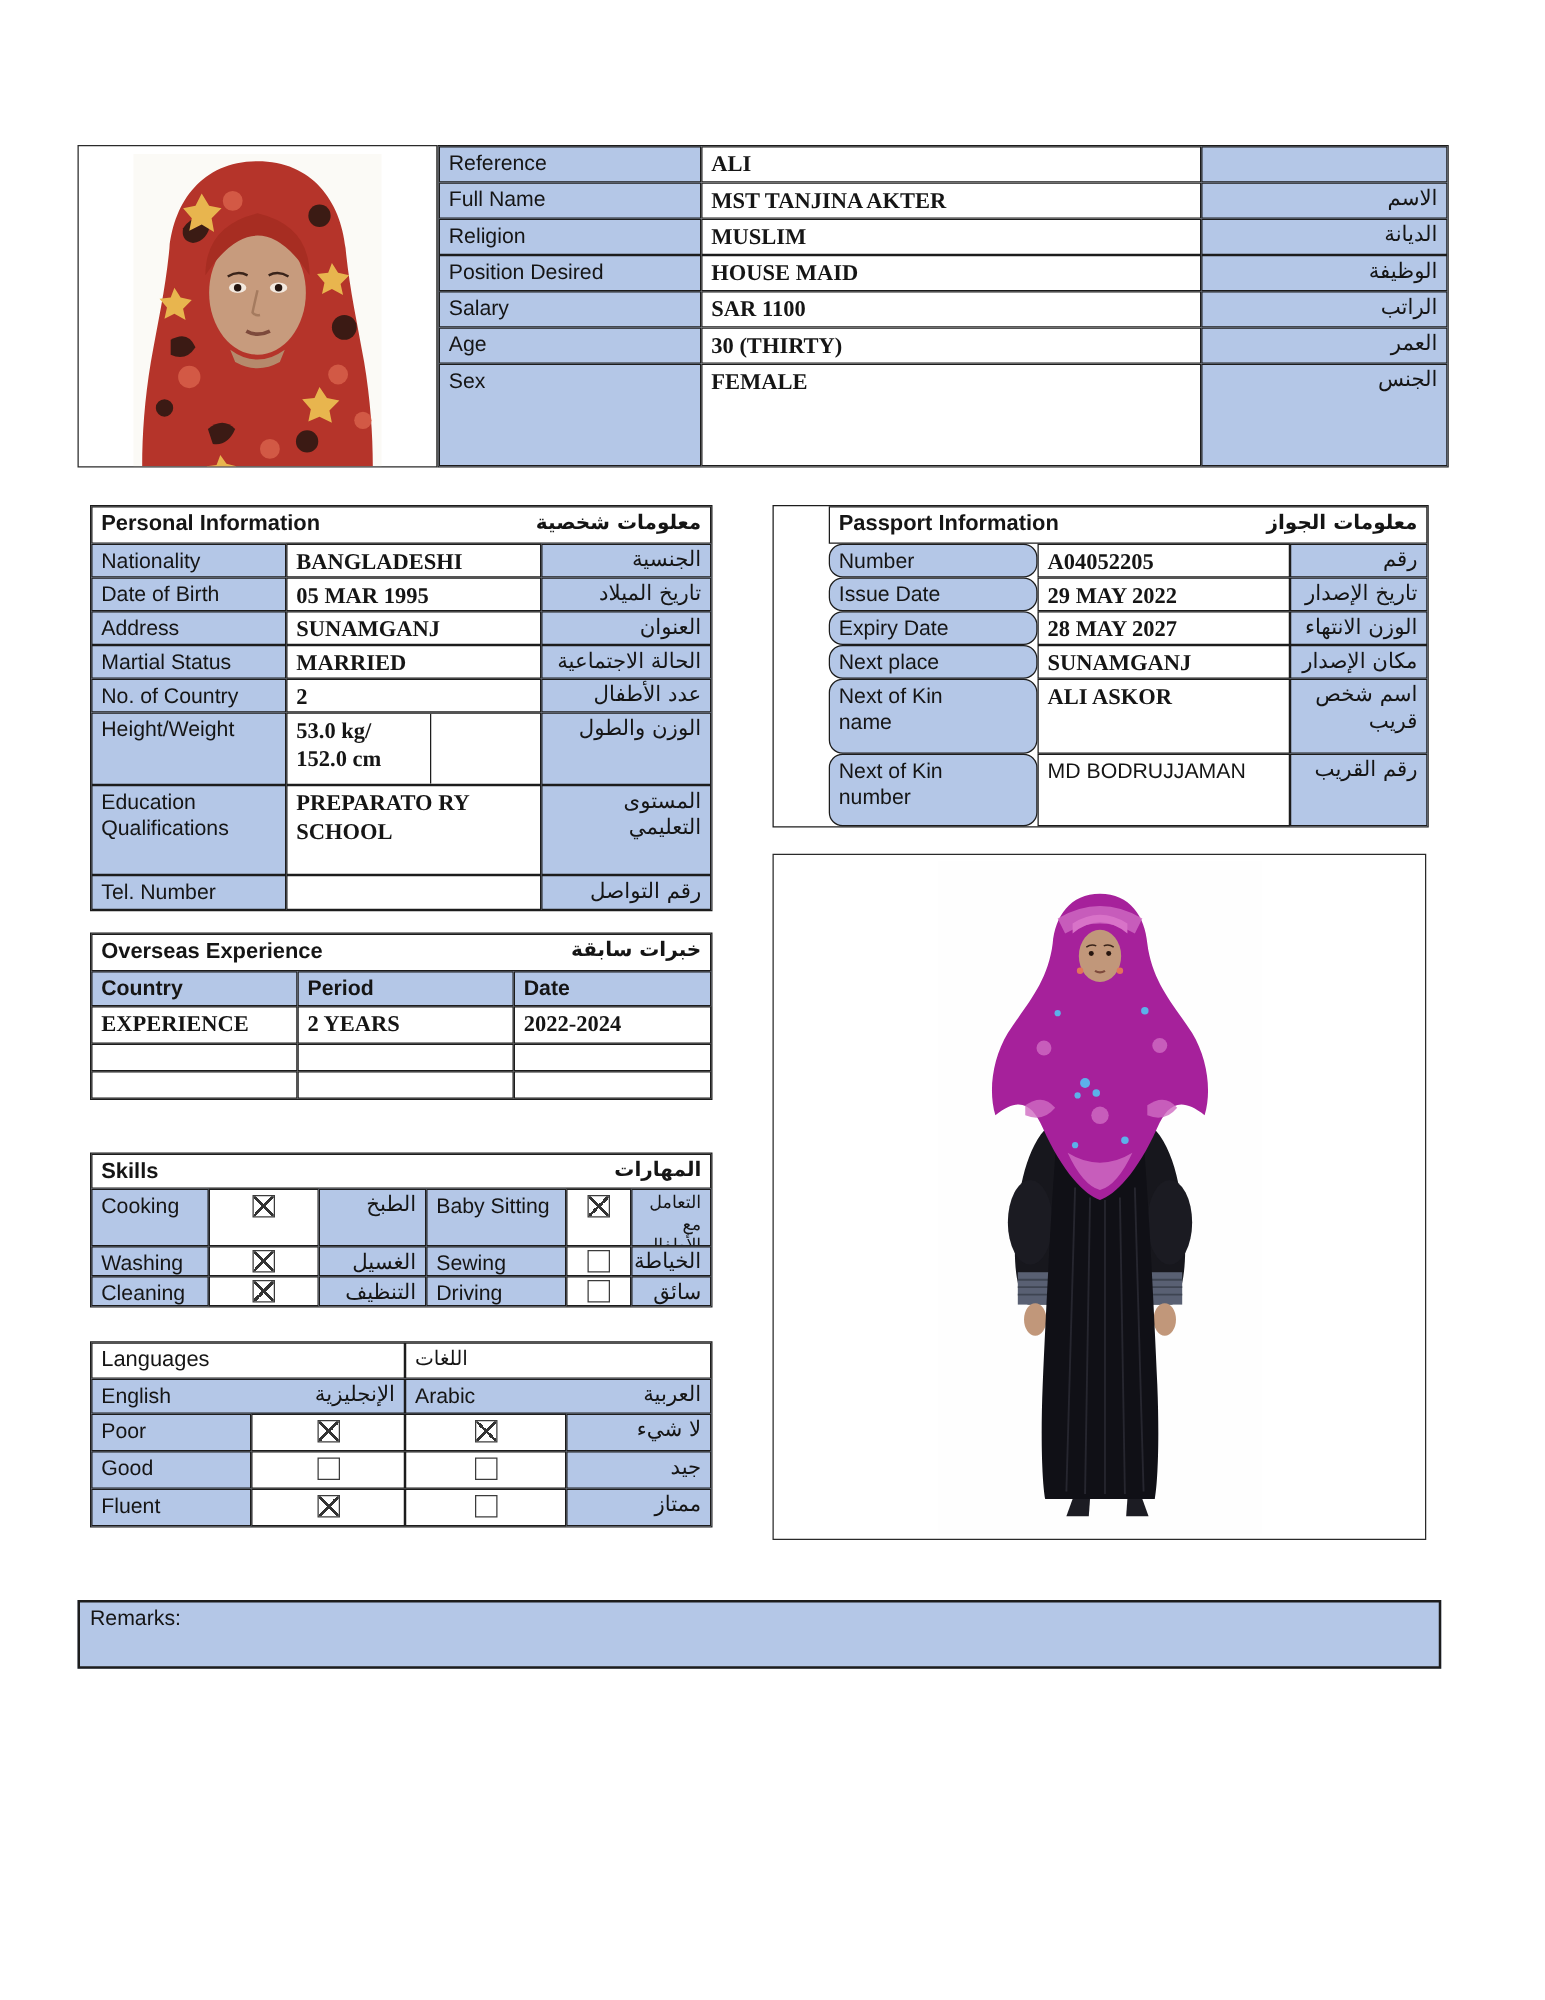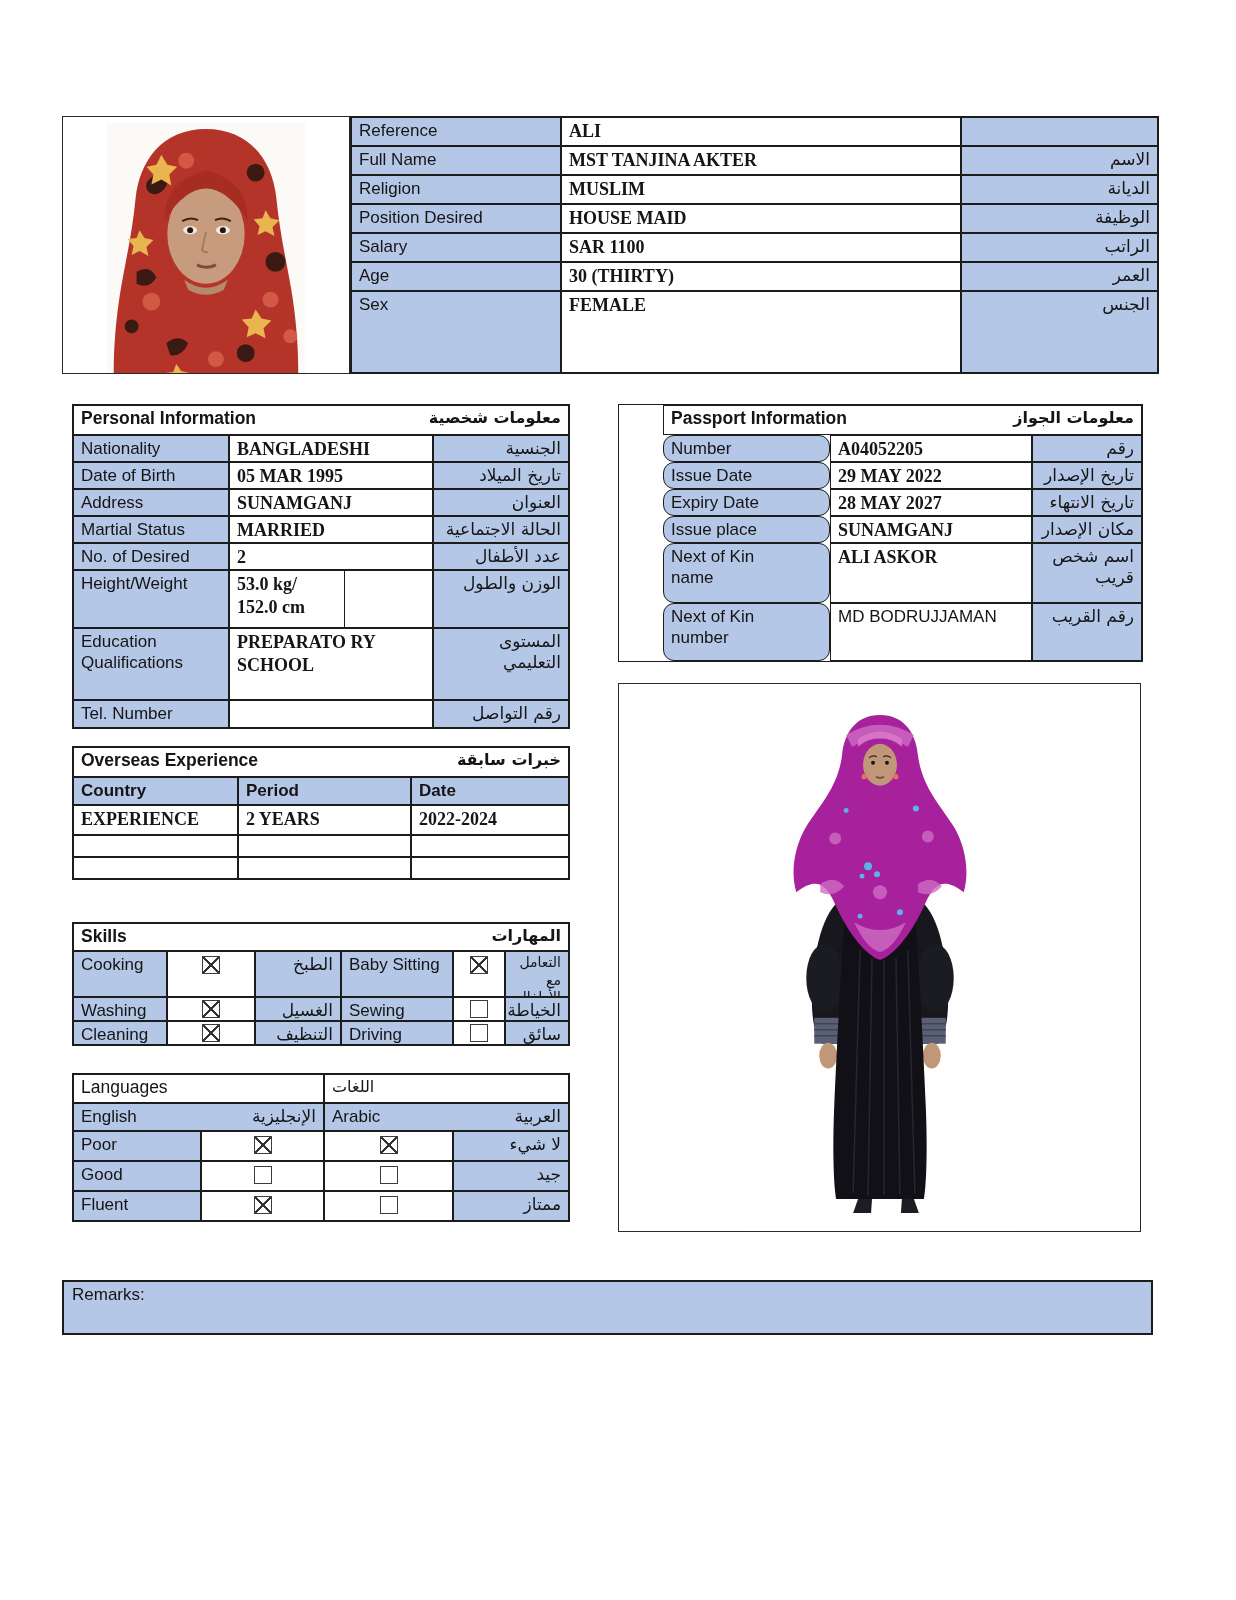--- a/index.html
+++ b/index.html
@@ -185,21 +185,21 @@
       <div class="c p1 blue lab">Address</div>
       <div class="c p2 val">SUNAMGANJ</div>
       <div class="c p3 blue ar">العنوان</div>
     </div>
     <div class="r" style="height:27px">
       <div class="c p1 blue lab">Martial Status</div>
       <div class="c p2 val">MARRIED</div>
       <div class="c p3 blue ar">الحالة الاجتماعية</div>
     </div>
     <div class="r" style="height:27px">
-      <div class="c p1 blue lab">No. of Desired</div>
+      <div class="c p1 blue lab">No. of Country</div>
       <div class="c p2 val">2</div>
       <div class="c p3 blue ar">عدد الأطفال</div>
     </div>
     <div class="r" style="height:58px">
       <div class="c p1 blue lab">Height/Weight</div>
       <div class="c p2 split">
         <div class="split-l val">53.0 kg/ 152.0 cm</div>
         <div class="split-r"></div>
       </div>
       <div class="c p3 blue ar">الوزن والطول</div>
@@ -229,24 +229,24 @@
       <div class="c q3 blue ar">رقم</div>
     </div>
     <div class="r" style="height:27px">
       <div class="c q1 blue lab">Issue Date</div>
       <div class="c q2 val">29 MAY 2022</div>
       <div class="c q3 blue ar">تاريخ الإصدار</div>
     </div>
     <div class="r" style="height:27px">
       <div class="c q1 blue lab">Expiry Date</div>
       <div class="c q2 val">28 MAY 2027</div>
-      <div class="c q3 blue ar">تاريخ الانتهاء</div>
-    </div>
-    <div class="r" style="height:27px">
-      <div class="c q1 blue lab">Issue place</div>
+      <div class="c q3 blue ar">الوزن الانتهاء</div>
+    </div>
+    <div class="r" style="height:27px">
+      <div class="c q1 blue lab">Next place</div>
       <div class="c q2 val">SUNAMGANJ</div>
       <div class="c q3 blue ar">مكان الإصدار</div>
     </div>
     <div class="r" style="height:60px">
       <div class="c q1 blue lab">
           <span class="narrow2">Next of Kin name</span>
         </div>
       <div class="c q2 val">ALI ASKOR</div>
       <div class="c q3 blue ar">
           <span class="narrow">اسم شخص قريب</span>

